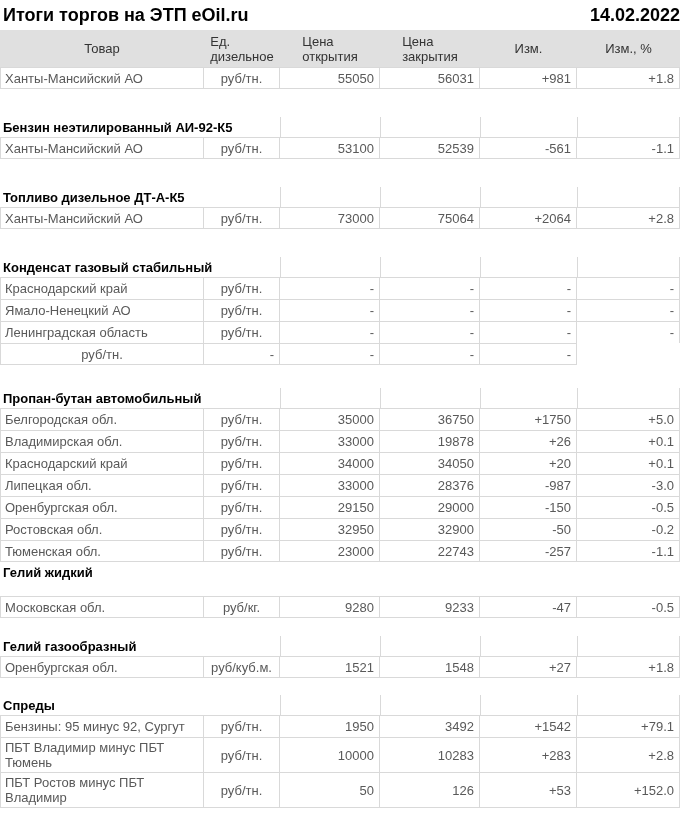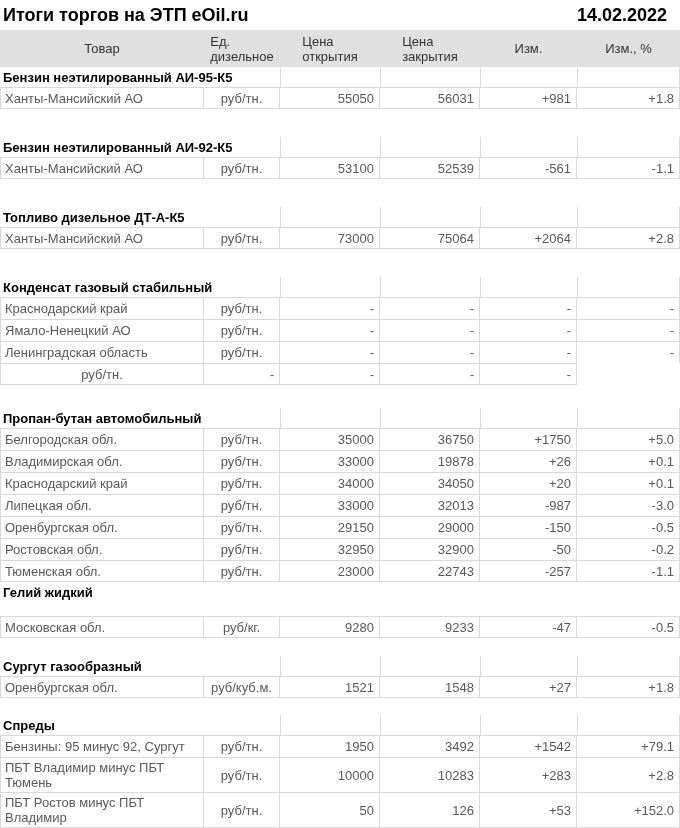--- a/index.html
+++ b/index.html
@@ -10,21 +10,21 @@
     font-family: "Liberation Sans", sans-serif;
   }
   .page { width: 680px; }
 
   
   .titlebar {
     height: 30px;
     display: flex;
     justify-content: space-between;
     align-items: center;
-    padding: 0 13px 0 3px;
+    padding: 0 0 0 3px;
     box-sizing: border-box;
   }
   .titlebar .ttl, .titlebar .dt {
     font-size: 18px;
     font-weight: bold;
     color: #000;
     white-space: nowrap;
   }
 
   
@@ -114,27 +114,20 @@
       <div class="hc">Ед.
 дизельное</div>
       <div class="hc">Цена
 открытия</div>
       <div class="hc">Цена
 закрытия</div>
       <div class="hc">Изм.</div>
       <div class="hc">Изм., %</div>
     </div>
     <div id="tbody">
-        <div class="trow title">
-          <div class="tc stitle">Бензин неэтилированный АИ-95-К5</div>
-          <div class="tc"></div>
-          <div class="tc"></div>
-          <div class="tc"></div>
-          <div class="tc"></div>
-        </div>
         <div class="trow data last">
           <div class="cell name">Ханты-Мансийский АО</div>
           <div class="cell unit">руб/тн.</div>
           <div class="cell num">55050</div>
           <div class="cell num">56031</div>
           <div class="cell num up">+981</div>
           <div class="cell num up">+1.8</div>
         </div>
         <div class="gap" style="height: 28px;"></div>
         <div class="trow title">
@@ -236,21 +229,21 @@
           <div class="cell unit">руб/тн.</div>
           <div class="cell num">34000</div>
           <div class="cell num">34050</div>
           <div class="cell num up">+20</div>
           <div class="cell num up">+0.1</div>
         </div>
         <div class="trow data">
           <div class="cell name">Липецкая обл.</div>
           <div class="cell unit">руб/тн.</div>
           <div class="cell num">33000</div>
-          <div class="cell num">32013</div>
+          <div class="cell num">28376</div>
           <div class="cell num down">-987</div>
           <div class="cell num down">-3.0</div>
         </div>
         <div class="trow data">
           <div class="cell name">Оренбургская обл.</div>
           <div class="cell unit">руб/тн.</div>
           <div class="cell num">29150</div>
           <div class="cell num">29000</div>
           <div class="cell num down">-150</div>
           <div class="cell num down">-0.5</div>
@@ -282,21 +275,21 @@
         <div class="trow data last">
           <div class="cell name">Московская обл.</div>
           <div class="cell unit">руб/кг.</div>
           <div class="cell num">9280</div>
           <div class="cell num">9233</div>
           <div class="cell num down">-47</div>
           <div class="cell num down">-0.5</div>
         </div>
         <div class="gap" style="height: 18px;"></div>
         <div class="trow title">
-          <div class="tc stitle">Сургут газообразный</div>
+          <div class="tc stitle">Гелий газообразный</div>
           <div class="tc"></div>
           <div class="tc"></div>
           <div class="tc"></div>
           <div class="tc"></div>
         </div>
         <div class="trow data last">
           <div class="cell name">Оренбургская обл.</div>
           <div class="cell unit">руб/куб.м.</div>
           <div class="cell num">1521</div>
           <div class="cell num">1548</div>

